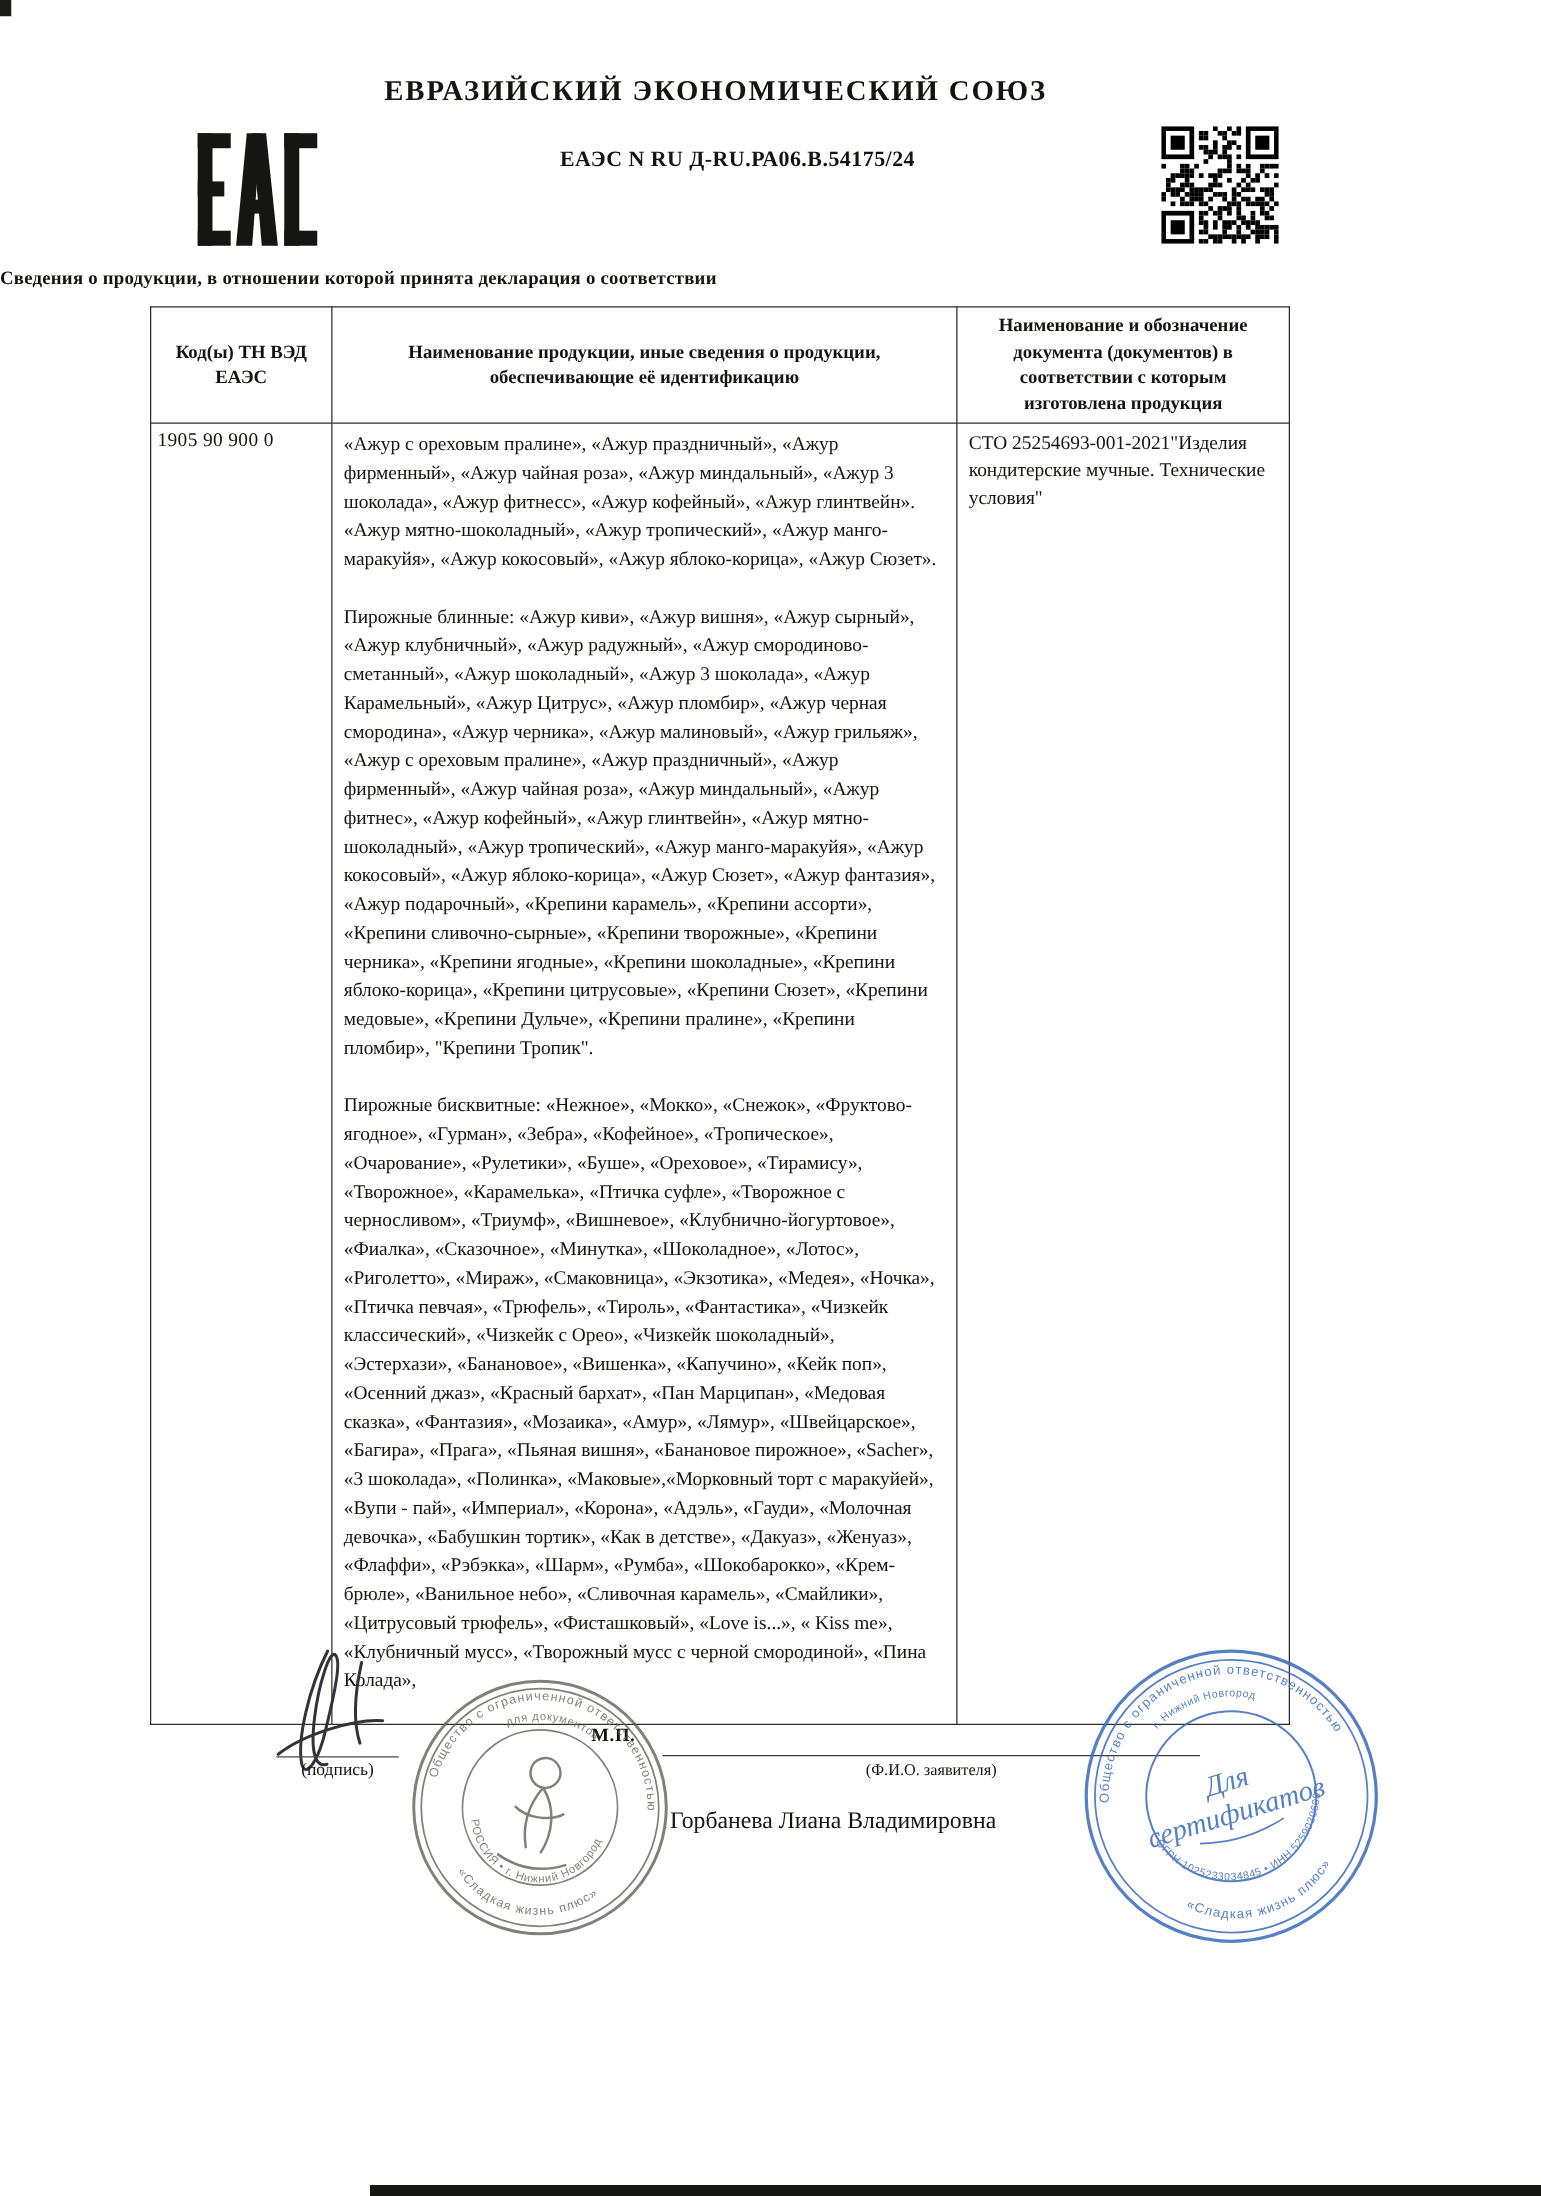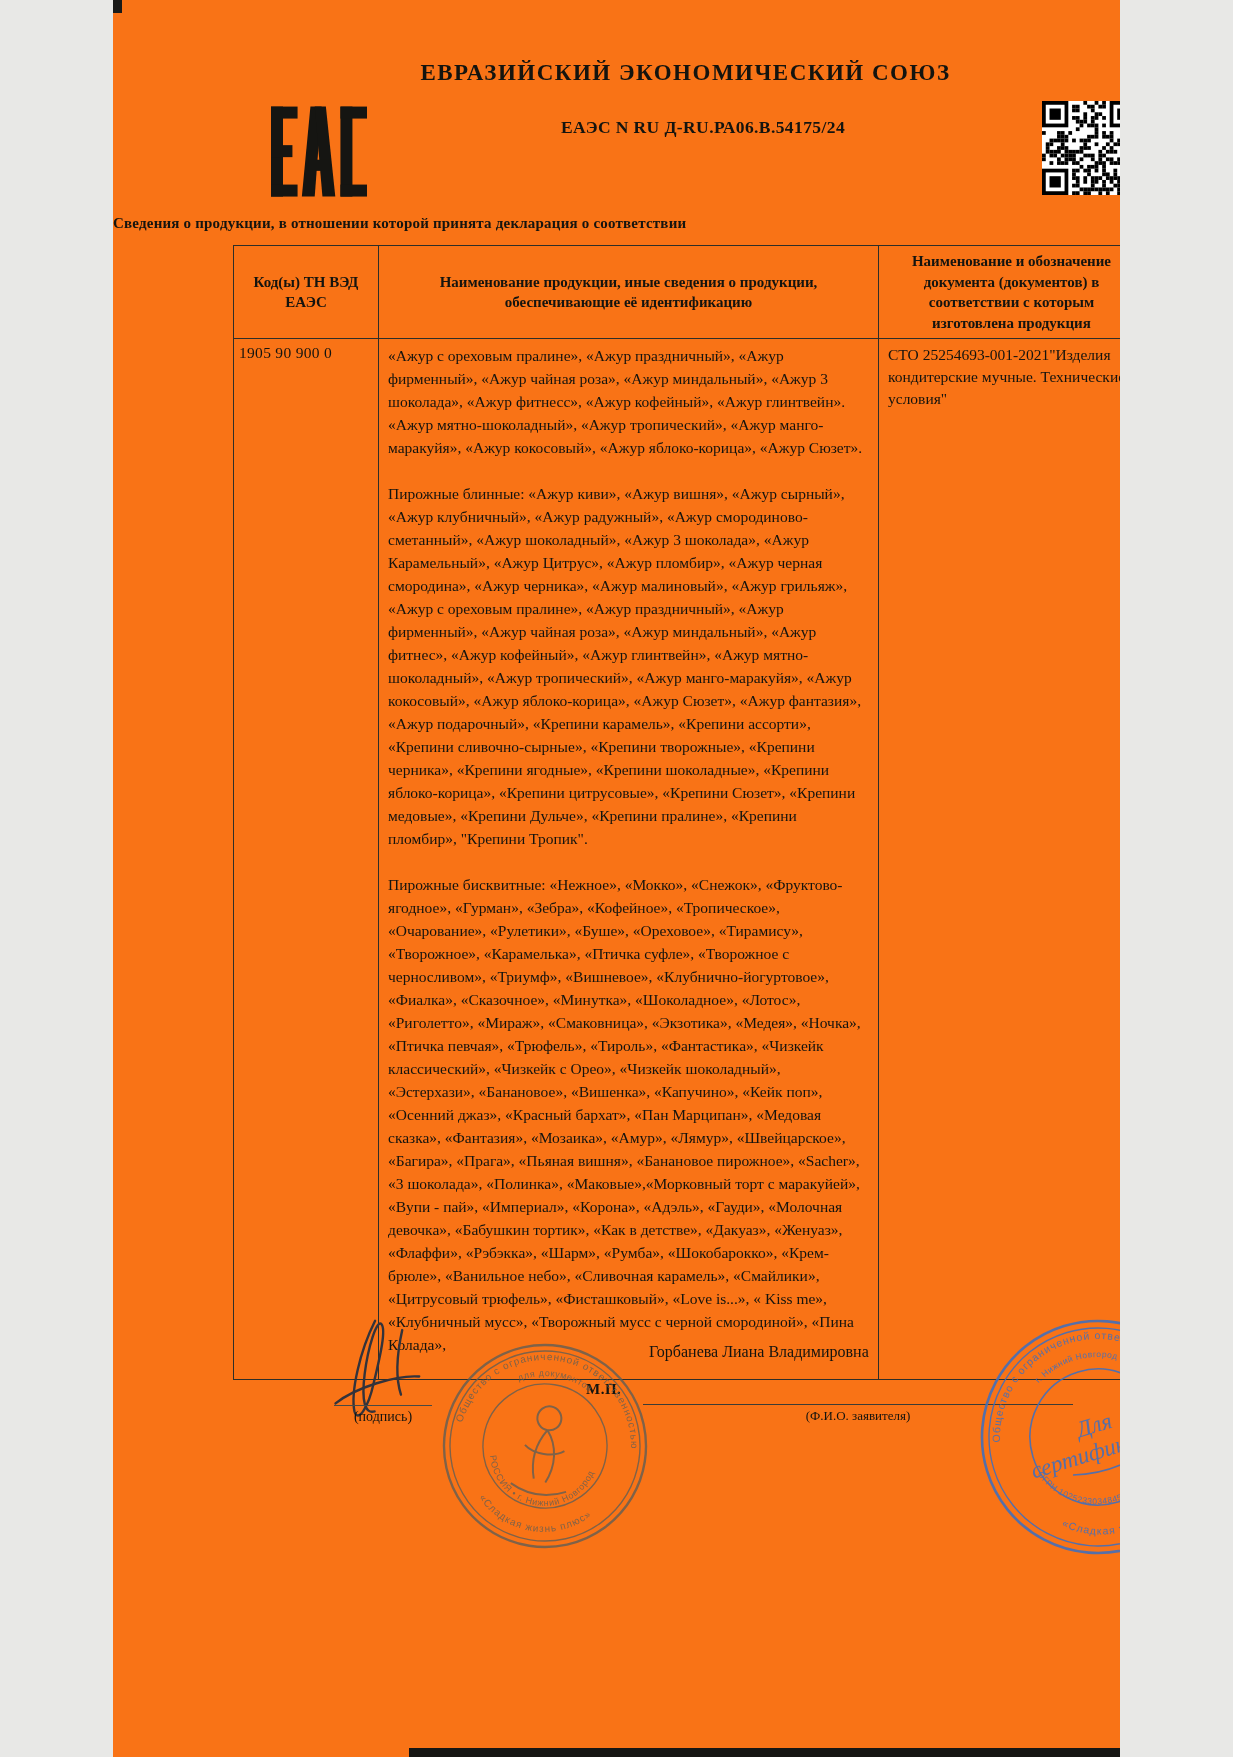--- a/index.html
+++ b/index.html
@@ -1,18 +1,18 @@
 <!DOCTYPE html>
 <html style="--stamp-blue: #3f6fbe; --stamp-gray: #5e5e56;"><head>
 <meta charset="utf-8">
 <style>
   html,body { margin:0; padding:0; background:#e8e8e6; }
   .page {
-    position:relative; width:1007px; height:1757px; margin:0 auto;
-    background:#f97316; font-family:"Liberation Serif", serif; color:#14140f;
+    position:relative; width:1233px; height:1757px; margin:0 auto;
+    background:#ffffff; font-family:"Liberation Serif", serif; color:#14140f;
     overflow:hidden;
   }
   .corner-mark { position:absolute; left:0; top:0; width:9px; height:13px; background:#1a1a18; }
 
   .title {
     position:absolute; top:60px; left:0; width:1145px; text-align:center;
     font-size:23px; font-weight:bold; letter-spacing:1.5px;
   }
 
   .eac { position:absolute; left:158px; top:98px; width:96px; height:108px; }
@@ -50,21 +50,21 @@
   .decl-table td.cell-products p:last-child { margin-bottom:0; }
   .decl-table td.cell-document { line-height:22px; }
 
   .signature { position:absolute; left:205px; top:1312px; width:135px; height:110px; transform:rotate(-6deg); }
   .signature svg { width:100%; height:100%; }
 
   .sig-line { position:absolute; left:221px; top:1405px; width:98px; border-top:1.2px solid #4a4a44; }
   .sig-caption { position:absolute; left:221px; top:1409px; width:98px; text-align:center; font-size:14px; }
 
   .mp-label { position:absolute; left:473px; top:1381px; font-size:15px; font-weight:bold; letter-spacing:0.5px; }
-  .applicant-name { position:absolute; left:536px; top:1343px; font-size:16px; }
+  .applicant-name { position:absolute; left:536px; top:1446px; font-size:19px; }
   .fio-line { position:absolute; left:530px; top:1404px; width:430px; border-top:1.3px solid #3c3c36; }
   .fio-caption { position:absolute; left:530px; top:1408px; width:430px; text-align:center; font-size:13px; }
 
   .gray-stamp { position:absolute; left:326px; top:1340px; width:212px; height:212px; opacity:0.78; transform:rotate(9deg); }
   .gray-stamp svg { width:100%; height:100%; }
   .gray-stamp circle, .gray-stamp .doodle { stroke:var(--stamp-gray); fill:none; }
   .gray-stamp text { fill:var(--stamp-gray); font-family:"Liberation Sans",sans-serif; }
   .gray-stamp .ring { font-size:10px; letter-spacing:1px; }
   .gray-stamp .ring.small { font-size:9px; letter-spacing:0.6px; }
 

